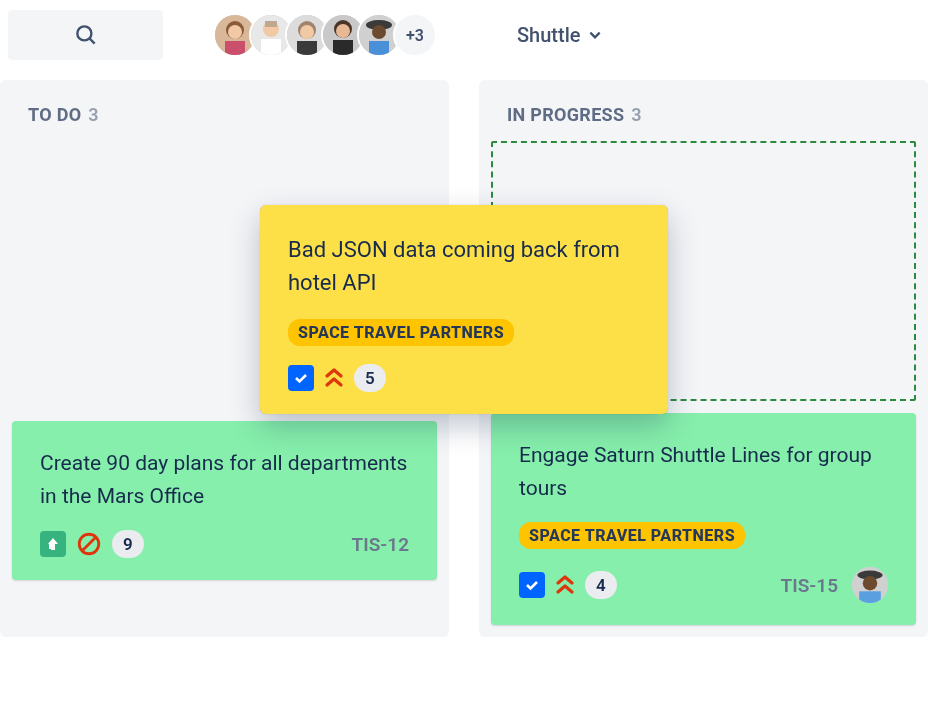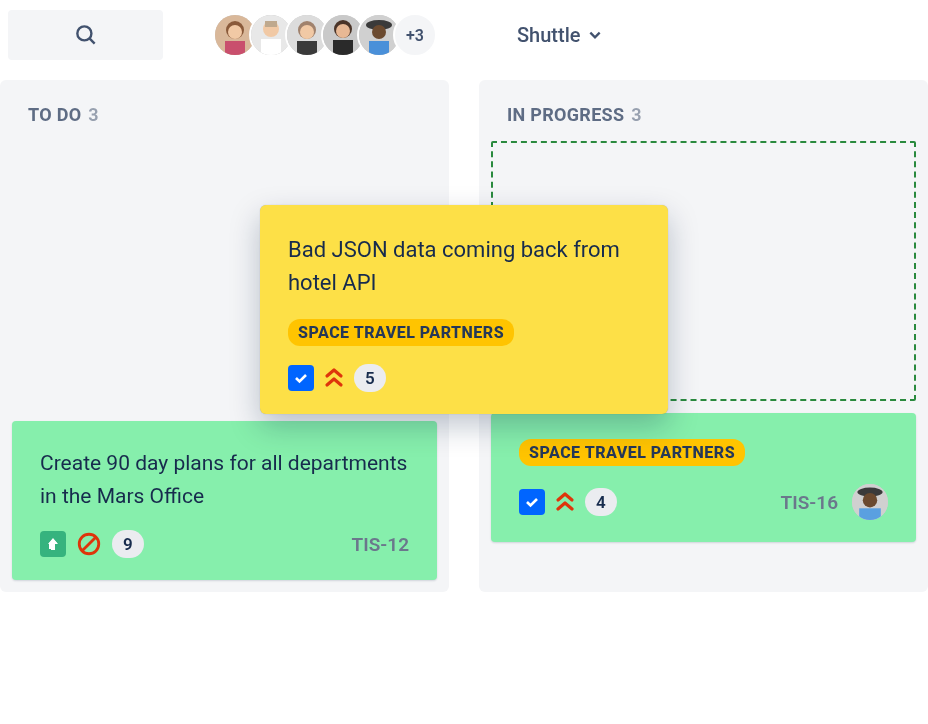--- a/index.html
+++ b/index.html
@@ -256,38 +256,39 @@
   </div>
 
   <div class="column">
     <div class="col-header">
       <span>IN PROGRESS</span>
       <span class="count">3</span>
     </div>
     <div class="dropzone"></div>
 
     <div class="card">
+      <div class="title">Engage Saturn Shuttle Lines for group tours</div>
       <span class="tag tag-yellow">SPACE TRAVEL PARTNERS</span>
       <div class="card-footer">
         <div class="left-icons">
           <div class="type-icon type-blue">
             <svg width="16" height="16" viewBox="0 0 16 16" fill="none" stroke="#fff" stroke-width="2.6">
                 <polyline points="3,8 6.5,11.5 13,5"></polyline>
               </svg>
           </div>
           <div class="priority-icon">
             <svg width="20" height="22" viewBox="0 0 20 22" fill="none" stroke="#de350b" stroke-width="3.2" stroke-linecap="round" stroke-linejoin="round">
                 <polyline points="3,9 10,3 17,9"></polyline>
                 <polyline points="3,18 10,12 17,18"></polyline>
               </svg>
           </div>
           <span class="badge">4</span>
         </div>
         <div class="right-side">
-          <span class="issue-key">TIS-16</span>
+          <span class="issue-key">TIS-15</span>
           <div class="assignee">
             <svg class="face" viewBox="0 0 40 40">
                 <rect width="40" height="40" fill="#d0d0d0"></rect>
                 <ellipse cx="20" cy="9" rx="14" ry="5" fill="#3a3a3a"></ellipse>
                 <circle cx="20" cy="18" r="8" fill="#6b4a2f"></circle>
                 <rect x="8" y="27" width="24" height="13" fill="#5aa0e0"></rect>
               </svg>
           </div>
         </div>
       </div>

